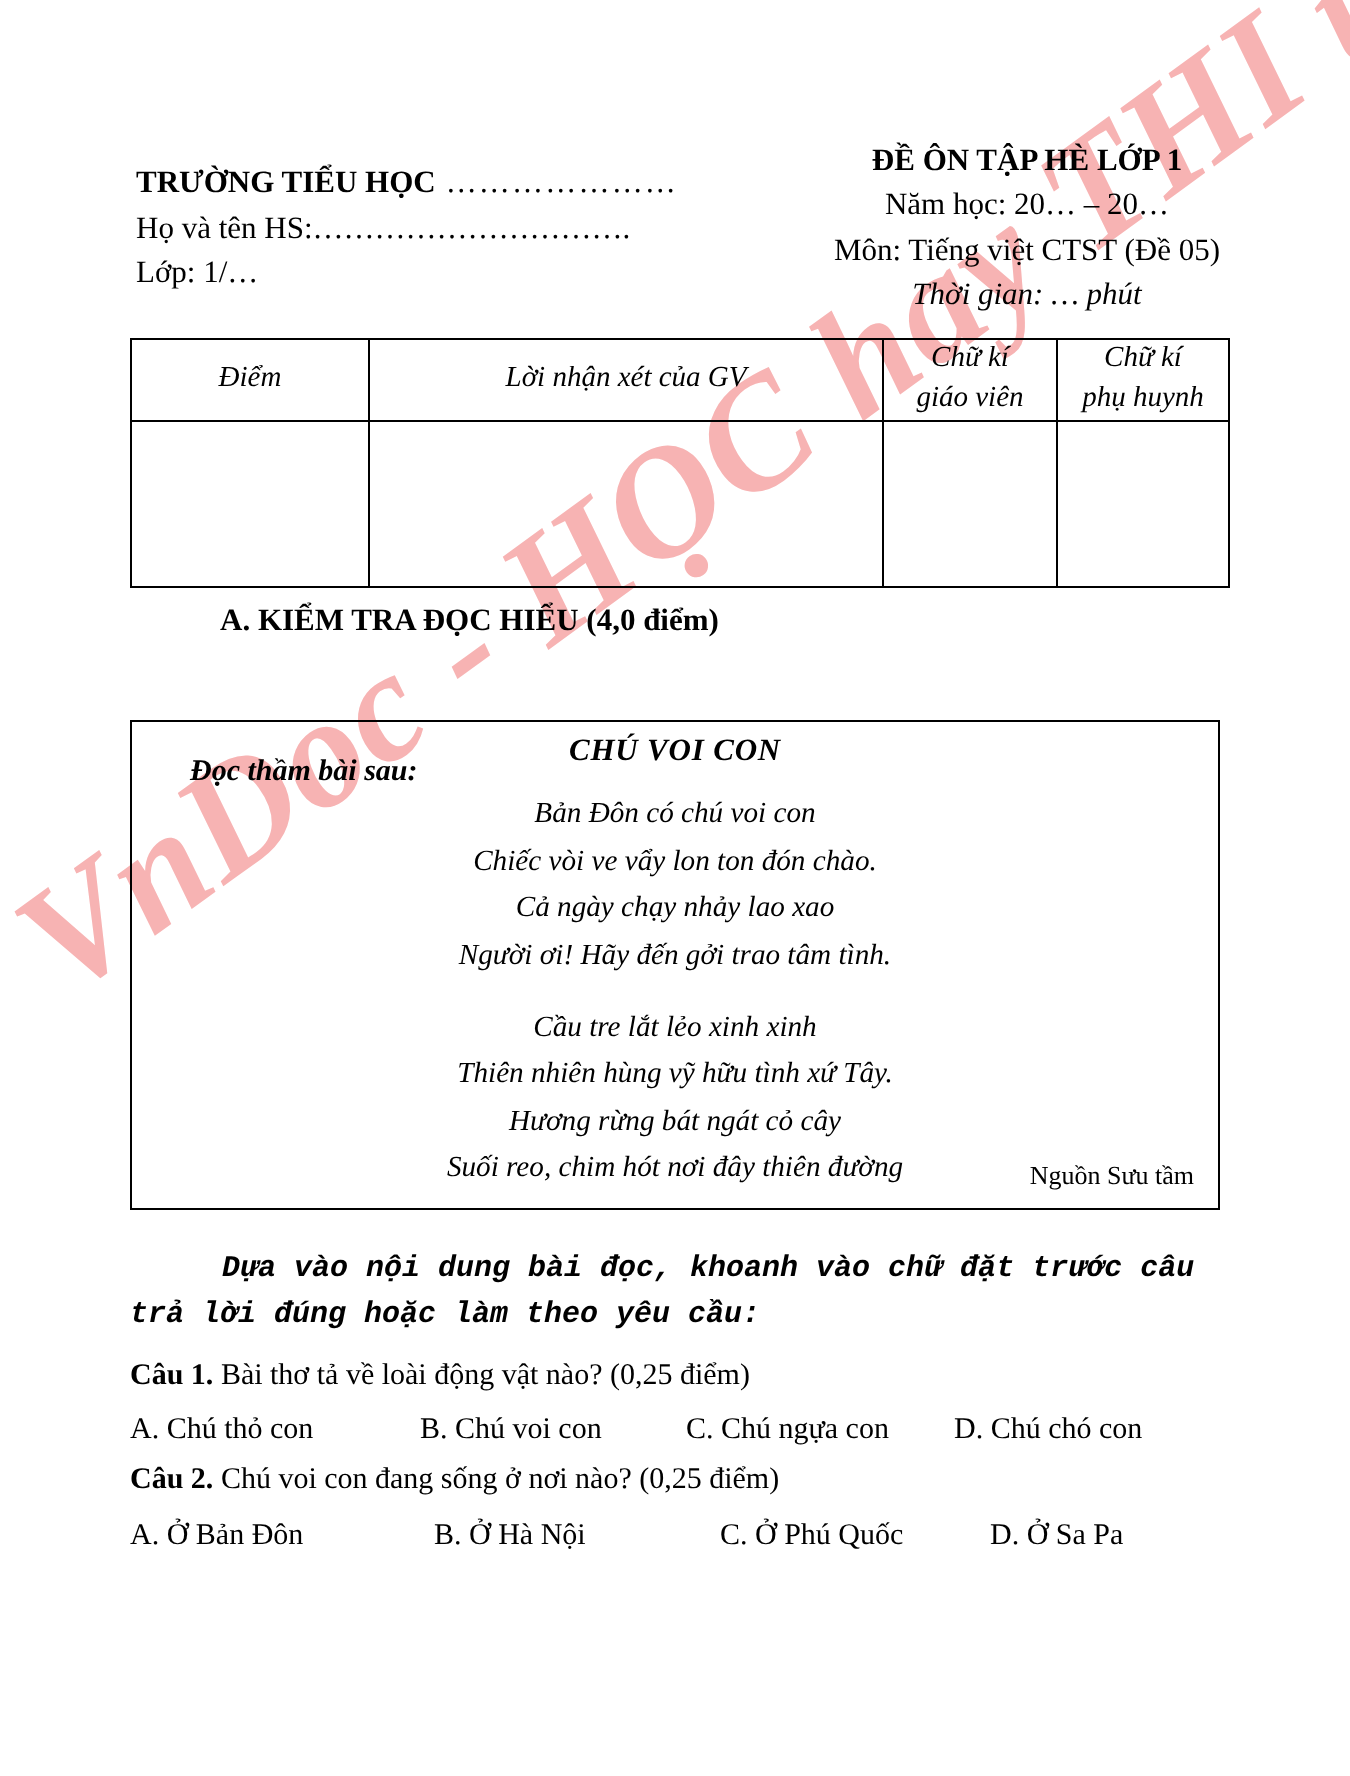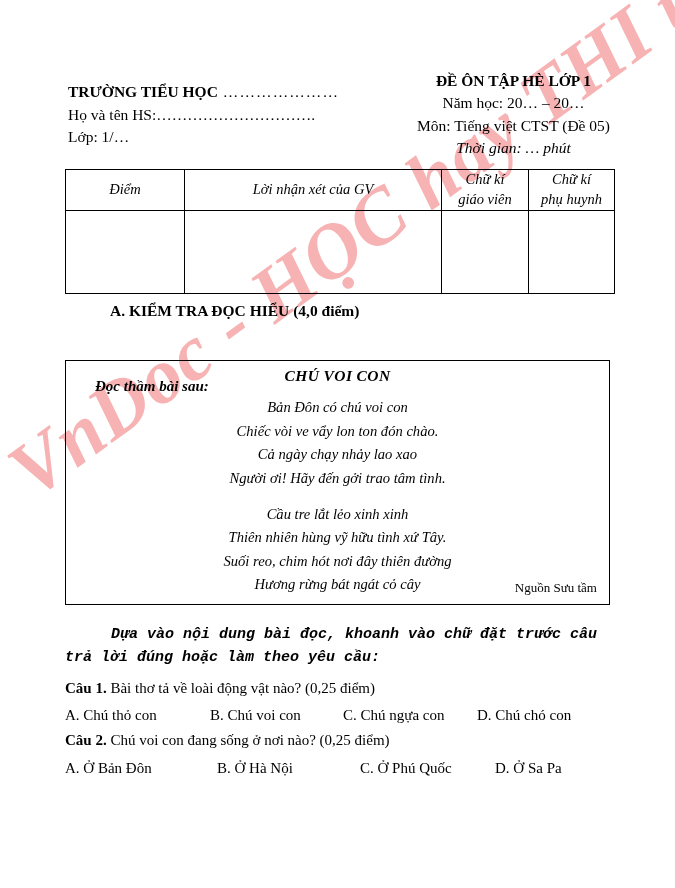--- a/index.html
+++ b/index.html
@@ -262,22 +262,22 @@
   <div class="poem-box">
     <div class="poem-title">CHÚ VOI CON</div>
     <div class="poem-body">
       <div>Bản Đôn có chú voi con</div>
       <div>Chiếc vòi ve vẩy lon ton đón chào.</div>
       <div>Cả ngày chạy nhảy lao xao</div>
       <div>Người ơi! Hãy đến gởi trao tâm tình.</div>
       <div class="stanza-gap"></div>
       <div>Cầu tre lắt lẻo xinh xinh</div>
       <div>Thiên nhiên hùng vỹ hữu tình xứ Tây.</div>
+      <div>Hương rừng bát ngát cỏ cây</div>
       <div>Suối reo, chim hót nơi đây thiên đường</div>
-      <div>Hương rừng bát ngát cỏ cây</div>
     </div>
     <div class="poem-source">Nguồn Sưu tầm</div>
   </div>
 
   <div class="instruction">Dựa vào nội dung bài đọc, khoanh vào chữ đặt trước câu trả lời đúng hoặc làm theo yêu cầu:</div>
 
   <div class="question q1">
     <span class="qlabel">Câu 1.</span><span> Bài thơ tả về loài động vật nào? (0,25 điểm)</span>
   </div>
   <div class="options o1">

